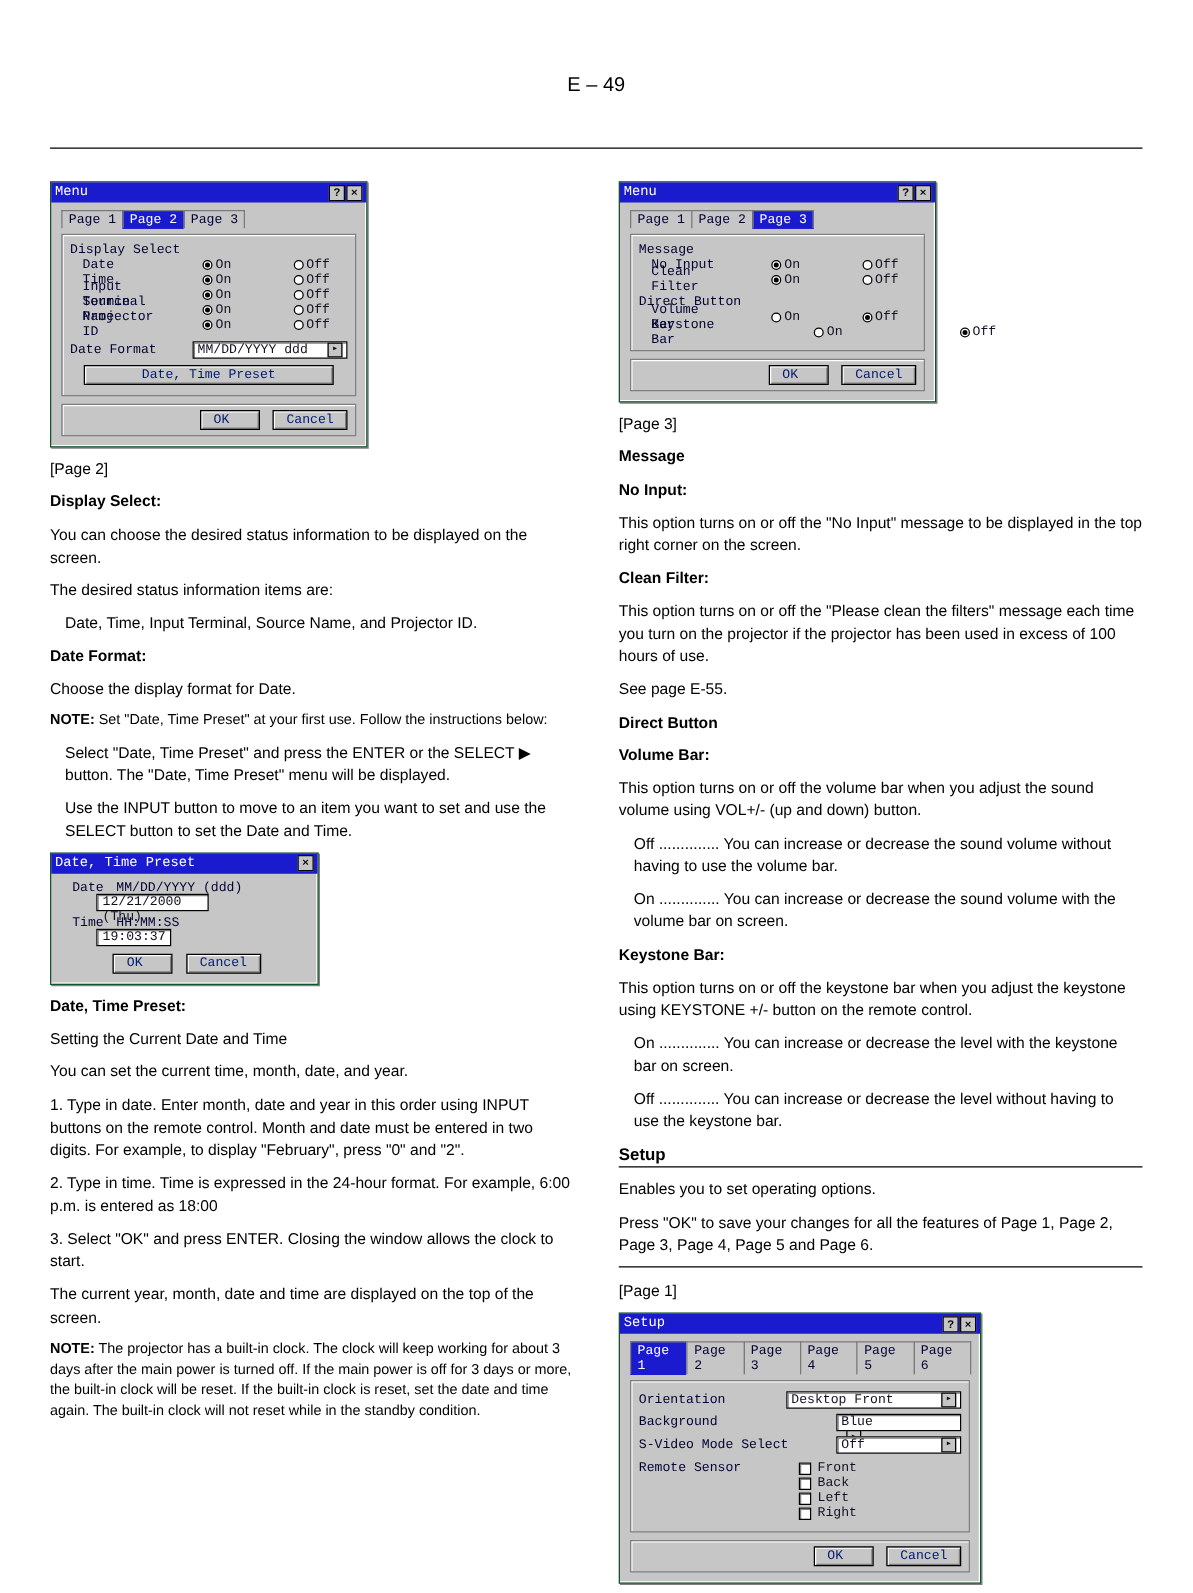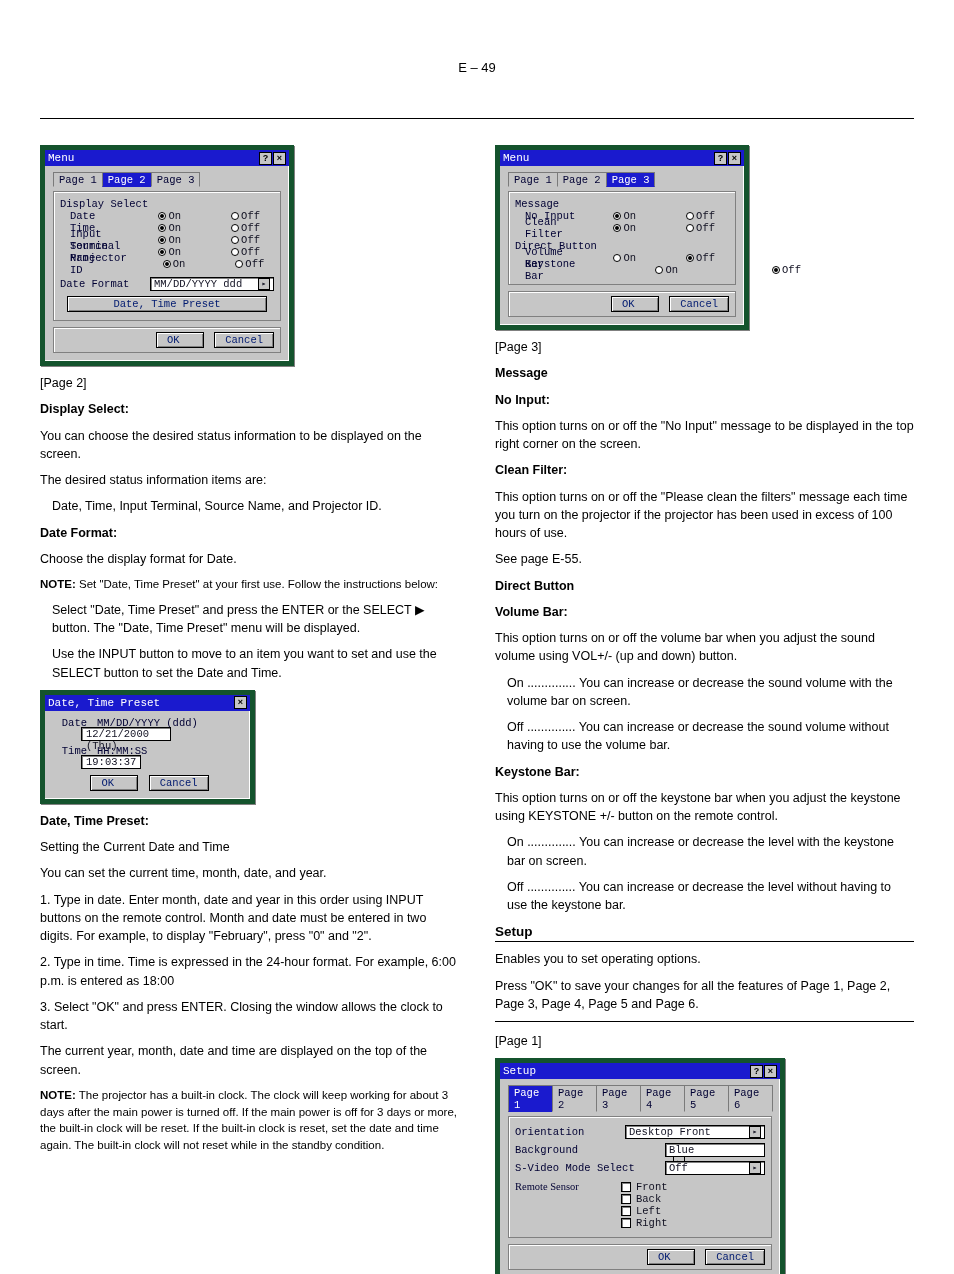--- a/index.html
+++ b/index.html
@@ -12,21 +12,21 @@
     width: 954px;
   }
   .page {
     padding: 56px 40px 40px 40px;
   }
   .page-num {
     position: absolute;
     top: 60px;
     left: 50%;
     transform: translateX(-50%);
-    font-size: 13px;
+    font-size: 16px;
     color: #000;
   }
   .hr-top {
     border: none;
     border-top: 1px solid #000;
     margin: 62px 0 26px 0;
   }
   .cols {
     display: flex;
     gap: 36px;
@@ -35,21 +35,21 @@
   .bodytext { font-size: 12.5px; line-height: 1.46; margin: 8px 0; }
   .bold { font-weight: bold; }
   .note { font-size: 11.5px; }
   .indent { margin-left: 12px; }
 
   
   .win {
     position: relative;
     width: 260px;
     background: #c6c6c6;
-    border: 5px solid #14532d;
+    border: 1px solid #14532d;
     box-shadow: 1px 1px 0 #808080, -1px -1px 0 #fff inset;
   }
   .titlebar {
     display: flex;
     align-items: center;
     justify-content: space-between;
     background: linear-gradient(to right, #1a1ace, #1a1ace);
     color: #fff;
     font-family: "Courier New", monospace;
     font-size: 11px;
@@ -426,22 +426,22 @@
       <div class="bodytext"><span class="bold">Message</span></div>
       <div class="bodytext"><span class="bold">No Input:</span></div>
       <div class="bodytext">This option turns on or off the "No Input" message to be displayed in the top right corner on the screen.</div>
       <div class="bodytext"><span class="bold">Clean Filter:</span></div>
       <div class="bodytext">This option turns on or off the "Please clean the filters" message each time you turn on the projector if the projector has been used in excess of 100 hours of use.</div>
       <div class="bodytext">See page E-55.</div>
 
       <div class="bodytext"><span class="bold">Direct Button</span></div>
       <div class="bodytext"><span class="bold">Volume Bar:</span></div>
       <div class="bodytext">This option turns on or off the volume bar when you adjust the sound volume using VOL+/- (up and down) button.</div>
+      <div class="bodytext indent">Off .............. You can increase or decrease the sound volume without having to use the volume bar.</div>
       <div class="bodytext indent">On .............. You can increase or decrease the sound volume with the volume bar on screen.</div>
-      <div class="bodytext indent">Off .............. You can increase or decrease the sound volume without having to use the volume bar.</div>
 
       <div class="bodytext"><span class="bold">Keystone Bar:</span></div>
       <div class="bodytext">This option turns on or off the keystone bar when you adjust the keystone using KEYSTONE +/- button on the remote control.</div>
       <div class="bodytext indent">On .............. You can increase or decrease the level with the keystone bar on screen.</div>
       <div class="bodytext indent">Off .............. You can increase or decrease the level without having to use the keystone bar.</div>
 
       <div class="section-head">Setup</div>
       <hr style="border:none;border-top:1px solid #000;margin:2px 0 6px 0;">
       <div class="bodytext">Enables you to set operating options.</div>
       <div class="bodytext">Press "OK" to save your changes for all the features of Page 1, Page 2, Page 3, Page 4, Page 5 and Page 6.</div>
@@ -482,21 +482,21 @@
               </span>
             </div>
             <div class="row" style="height:18px; justify-content:space-between;">
               <span class="lbl">S-Video Mode Select</span>
               <span class="textfield" style="width:100px;">
                 <span>Off</span>
                 <span class="dropbtn">▸</span>
               </span>
             </div>
             <div class="row" style="height:auto; align-items:flex-start; margin-top:4px;">
-              <span class="lbl" style="width:106px;font-family:Liberation Serif, serif;">Remote Sensor</span>
+              <span class="lbl" style="width:128px;">Remote Sensor</span>
               <span style="display:inline-block;">
                 <div class="row">
                     <span class="chk"></span>
                     <span>Front</span>
                   </div>
                 <div class="row">
                     <span class="chk"></span>
                     <span>Back</span>
                   </div>
                 <div class="row">

